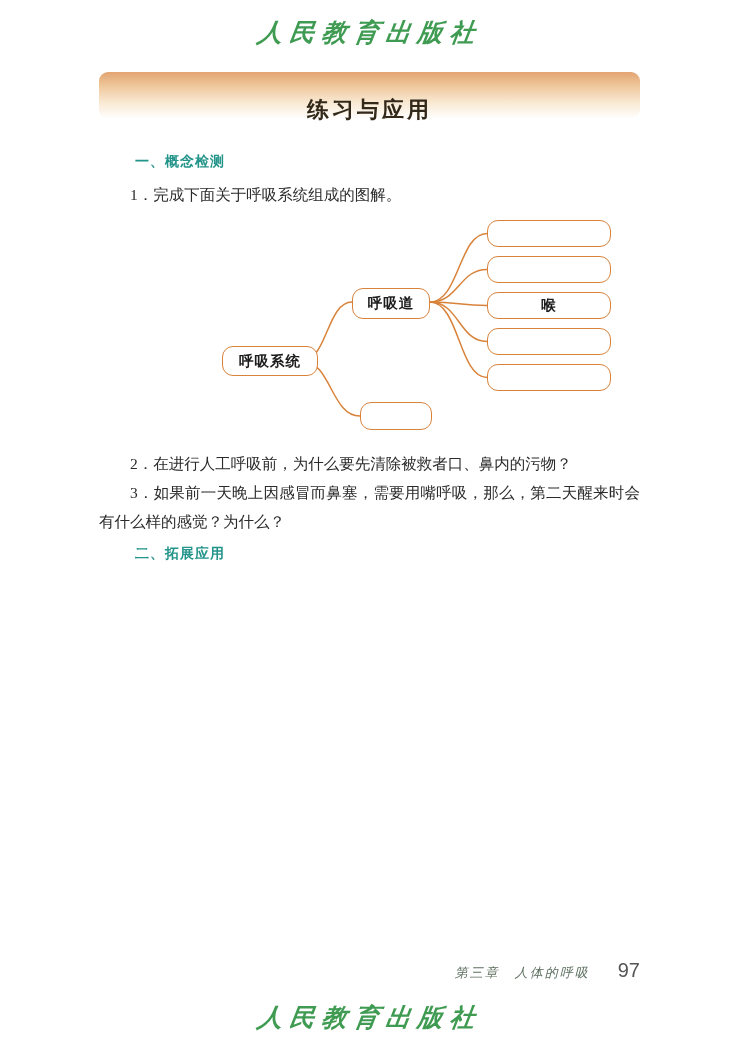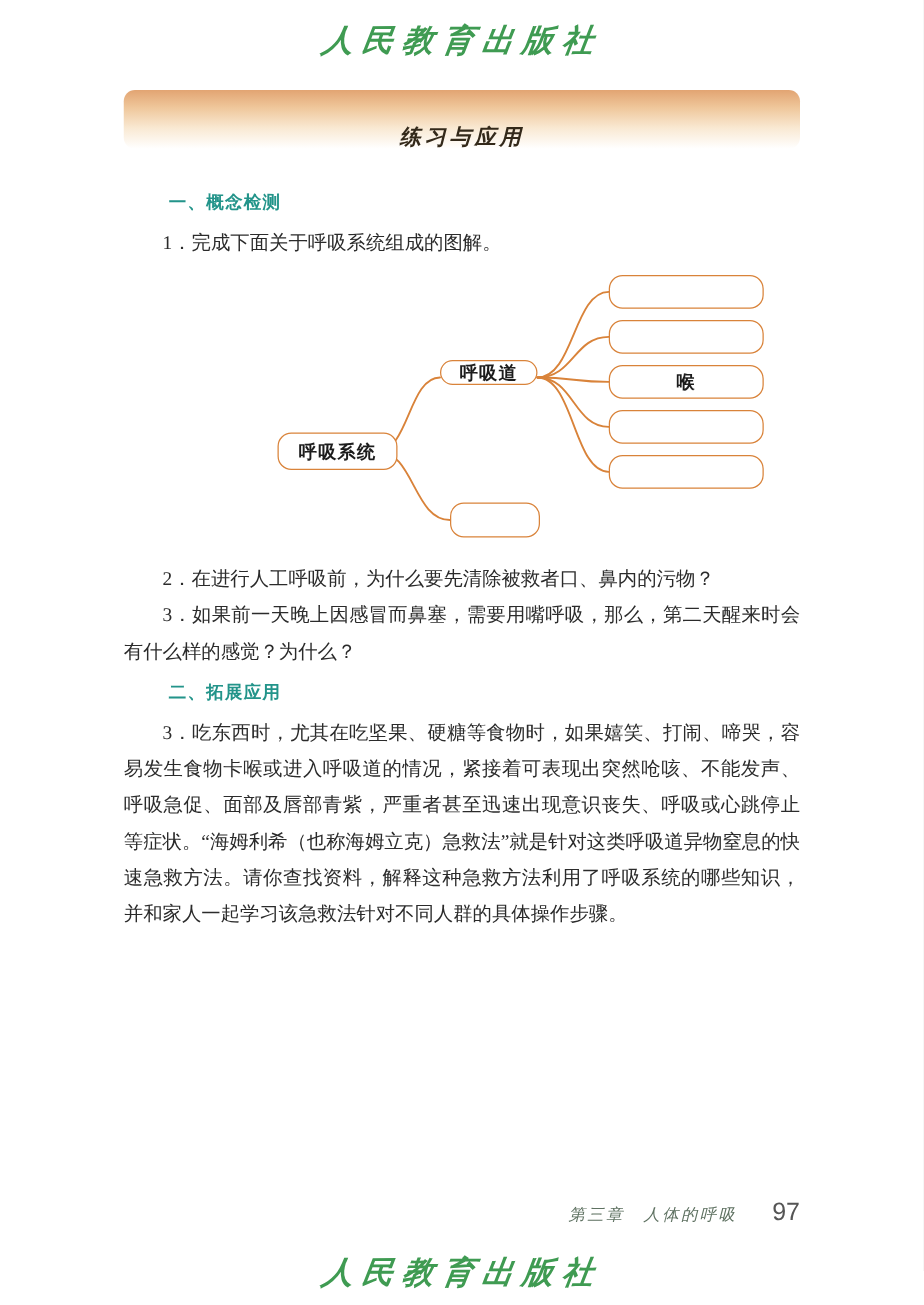--- a/index.html
+++ b/index.html
@@ -16,21 +16,21 @@
     letter-spacing:7px; transform:skewX(-8deg);
   }
   .content { width:541px; margin:0 auto; }
   .banner {
     height:47px; border-radius:9px;
     background:linear-gradient(180deg,#e2a472 0%,#efc79b 30%,#f9e9d3 65%,#ffffff 100%);
     display:flex; align-items:center; justify-content:center;
   }
   .banner-title {
     font-family:"Liberation Sans","DejaVu Sans",sans-serif; font-weight:bold;
-    font-size:17px; color:#33291a; letter-spacing:3px; margin-top:28px;font-style:italic;
+    font-size:22px; color:#33291a; letter-spacing:3px; margin-top:28px;
   }
   .sec-heading {
     font-family:"Liberation Sans","DejaVu Sans",sans-serif; font-weight:bold;
     font-size:14px; color:#23948a; letter-spacing:1px;
     margin:34px 0 9px 36px;
   }
   .sec-heading.second { margin-top:9px; }
   .body-para {
     font-size:15.5px; line-height:29px; text-indent:2em; text-align:justify;
   }
@@ -74,21 +74,21 @@
           <path d="M281,90 C310,90 310,21.5 338,21.5"></path>
           <path d="M281,90 C310,90 310,57.5 338,57.5"></path>
           <path d="M281,90 C310,90 310,93.5 338,93.5"></path>
           <path d="M281,90 C310,90 310,129.5 338,129.5"></path>
           <path d="M281,90 C310,90 310,165.5 338,165.5"></path>
         </g>
       </svg>
       <div class="dbox" style="left:73px;top:134px;width:96px;height:30px;">
         <span>呼吸系统</span>
       </div>
-      <div class="dbox" style="left:203px;top:76px;width:78px;height:20px;">
+      <div class="dbox" style="left:203px;top:76px;width:78px;height:31px;">
         <span>呼吸道</span>
       </div>
       <div class="dbox" style="left:211px;top:190px;width:72px;height:28px;">
         <span></span>
       </div>
       <div class="dbox" style="left:338px;top:8px;width:124px;height:27px;">
         <span></span>
       </div>
       <div class="dbox" style="left:338px;top:44px;width:124px;height:27px;">
         <span></span>
@@ -102,21 +102,20 @@
       <div class="dbox" style="left:338px;top:152px;width:124px;height:27px;">
         <span></span>
       </div>
     </div>
 
     <p class="body-para">2．在进行人工呼吸前，为什么要先清除被救者口、鼻内的污物？</p>
     <p class="body-para">3．如果前一天晚上因感冒而鼻塞，需要用嘴呼吸，那么，第二天醒来时会有什么样的感觉？为什么？</p>
 
     <h2 class="sec-heading second">二、拓展应用</h2>
 
-    <p class="body-para">3．吃东西时，尤其在吃坚果、硬糖等食物时，如果嬉笑、打闹、啼哭，容易发生食物卡喉或进入呼吸道的情况，紧接着可表现出突然呛咳、不能发声、呼吸急促、面部及唇部青紫，严重者甚至迅速出现意识丧失、呼吸或心跳停止等症状。“海姆利希（也称海姆立克）急救法”就是针对这类呼吸道异物窒息的快速急救方法。请你查找资料，解释这种急救方法利用了呼吸系统的哪些知识，并和家人一起学习该急救法针对不同人群的具体操作步骤。</p>
 
   </div>
 
   <div class="footer">
     <span class="chapter">第三章　人体的呼吸</span>
     <span class="page-num">97</span>
   </div>
 
   <div class="bottom-logo">
     <span class="logo-text">人民教育出版社</span>

